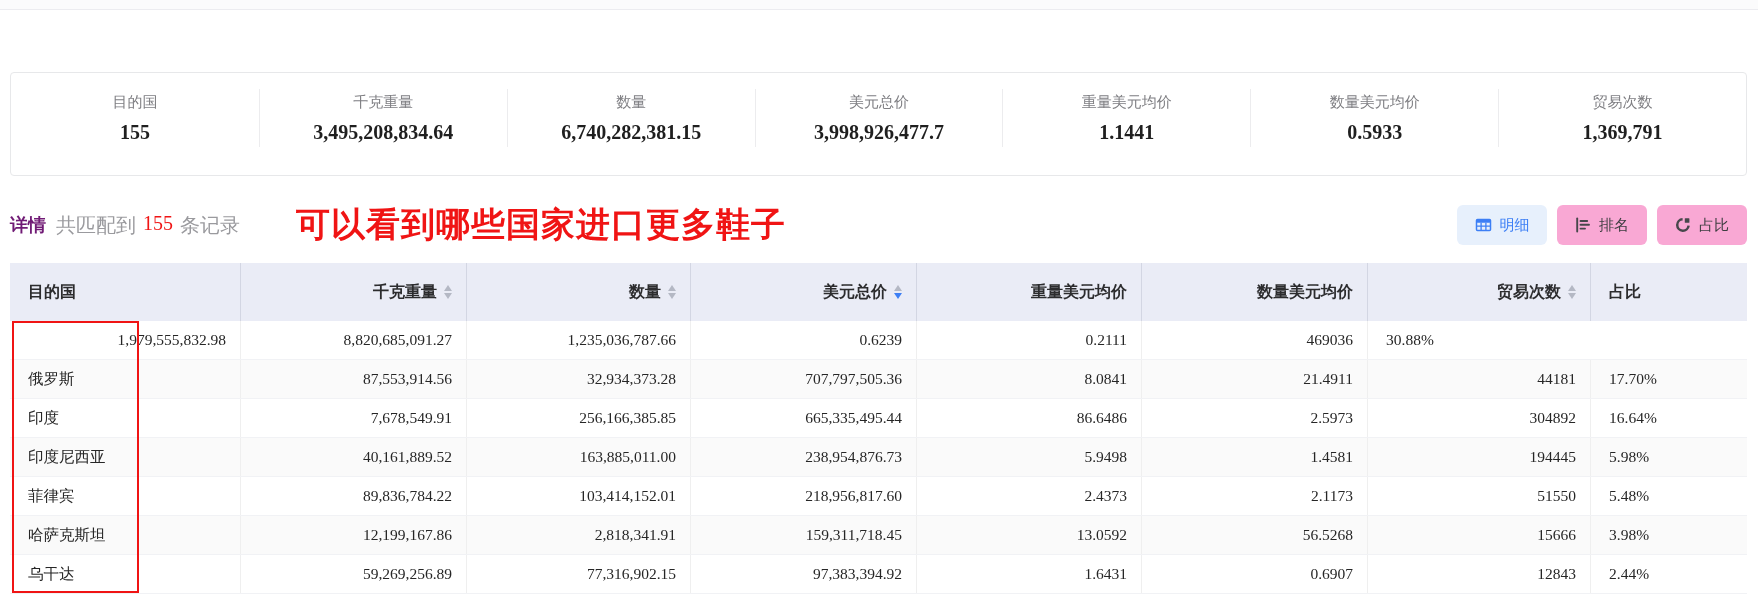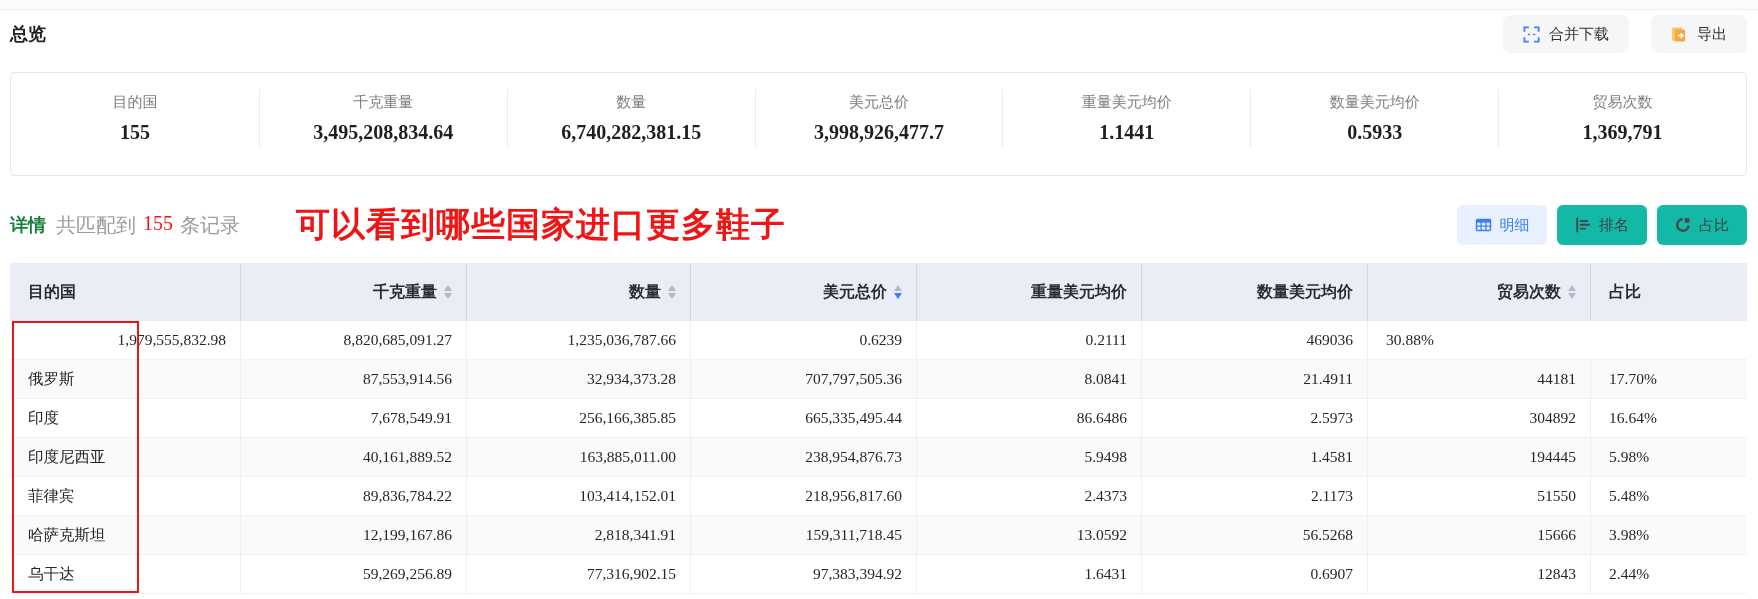--- a/index.html
+++ b/index.html
@@ -27,28 +27,28 @@
   .stat { display:flex; flex-direction:column; align-items:center; justify-content:center;
           height:58px; margin-top:-12px; }
   .stat + .stat { border-left:1px solid #ececee; }
   .stat-label { font-size:15px; color:#7e7e82; }
   .stat-value { margin-top:9px; font-size:20px; font-weight:bold; color:#1f1f1f;
                 font-family:"Liberation Serif", serif; }
 
   
   .detail-bar { position:absolute; top:202px; left:10px; right:11px; height:46px;
                 display:flex; align-items:center; }
-  .detail-title { font-size:18px; font-weight:bold; color:#15803d; }
+  .detail-title { font-size:18px; font-weight:bold; color:#701a75; }
   .match-text { margin-left:10px; font-size:20px; color:#9a9a9e; display:flex; gap:7px; }
   .match-count { color:var(--red); font-family:"Liberation Serif", serif; }
   .annotation { margin-left:56px; font-size:34px; font-weight:bold; color:var(--red);
                 font-family:Liberation Serif, serif; letter-spacing:1px; }
   .view-tabs { margin-left:auto; display:flex; gap:10px; }
   .vtab { display:flex; align-items:center; justify-content:center; gap:8px;
-          height:40px; min-width:90px; padding:0 16px; background:#14b8a6;
+          height:40px; min-width:90px; padding:0 16px; background:#f9a8d4;
           border:none; border-radius:6px; font-size:15px; color:#3d3d40;
           cursor:pointer; font-family:"Liberation Sans",sans-serif; }
   .vtab.active { background:#e7f0fc; color:var(--accent); }
   .vicon svg { display:block; }
 
   
   .dtable { position:absolute; top:263px; left:10px; right:11px; }
   .thead, .tr { display:grid;
     grid-template-columns:230px 226px 224px 226px 225px 226px 223px minmax(0,1fr); }
   .thead { height:58px; background:#eaecf6; }
@@ -76,44 +76,20 @@
   
   .red-box { position:absolute; top:321px; left:12px; width:127px; height:272px;
              border:2px solid var(--red); pointer-events:none; }
 </style>
 </head>
 <body>
 
 <div class="page">
   <div class="topstrip"></div>
 
-  <div class="topbar">
-    <div class="page-title">总览</div>
-    <div class="topbar-buttons">
-      <button class="gbtn">
-        <span class="bicon">
-          <svg width="17" height="17" viewBox="0 0 16 16" fill="none" stroke="#3d7ff5" stroke-width="1.7">
-            <path d="M5.5 1.3 H1.3 V5.5 M10.5 1.3 H14.7 V5.5 M14.7 10.5 V14.7 H10.5 M5.5 14.7 H1.3 V10.5"></path>
-            <path d="M4.5 8 H6.5 M9.5 8 H11.5" stroke-width="1.5"></path>
-          </svg>
-        </span>
-        <span>合并下载</span>
-      </button>
-      <button class="gbtn">
-        <span class="bicon">
-          <svg width="17" height="17" viewBox="0 0 16 16">
-            <rect x="1" y="1.5" width="9.5" height="12.5" rx="1.5" fill="#f9c468"></rect>
-            <rect x="3.8" y="3.2" width="9.5" height="11.5" rx="1.5" fill="#f6a93b"></rect>
-            <path d="M6.5 9 h4.4 M9 6.8 L11.3 9 L9 11.2" stroke="#fff" stroke-width="1.5" fill="none"></path>
-          </svg>
-        </span>
-        <span>导出</span>
-      </button>
-    </div>
-  </div>
 
   <div class="summary-card" id="summary-stats">
       <div class="stat">
         <div class="stat-label">目的国</div>
         <div class="stat-value">155</div>
       </div>
       <div class="stat">
         <div class="stat-label">千克重量</div>
         <div class="stat-value">3,495,208,834.64</div>
       </div>

